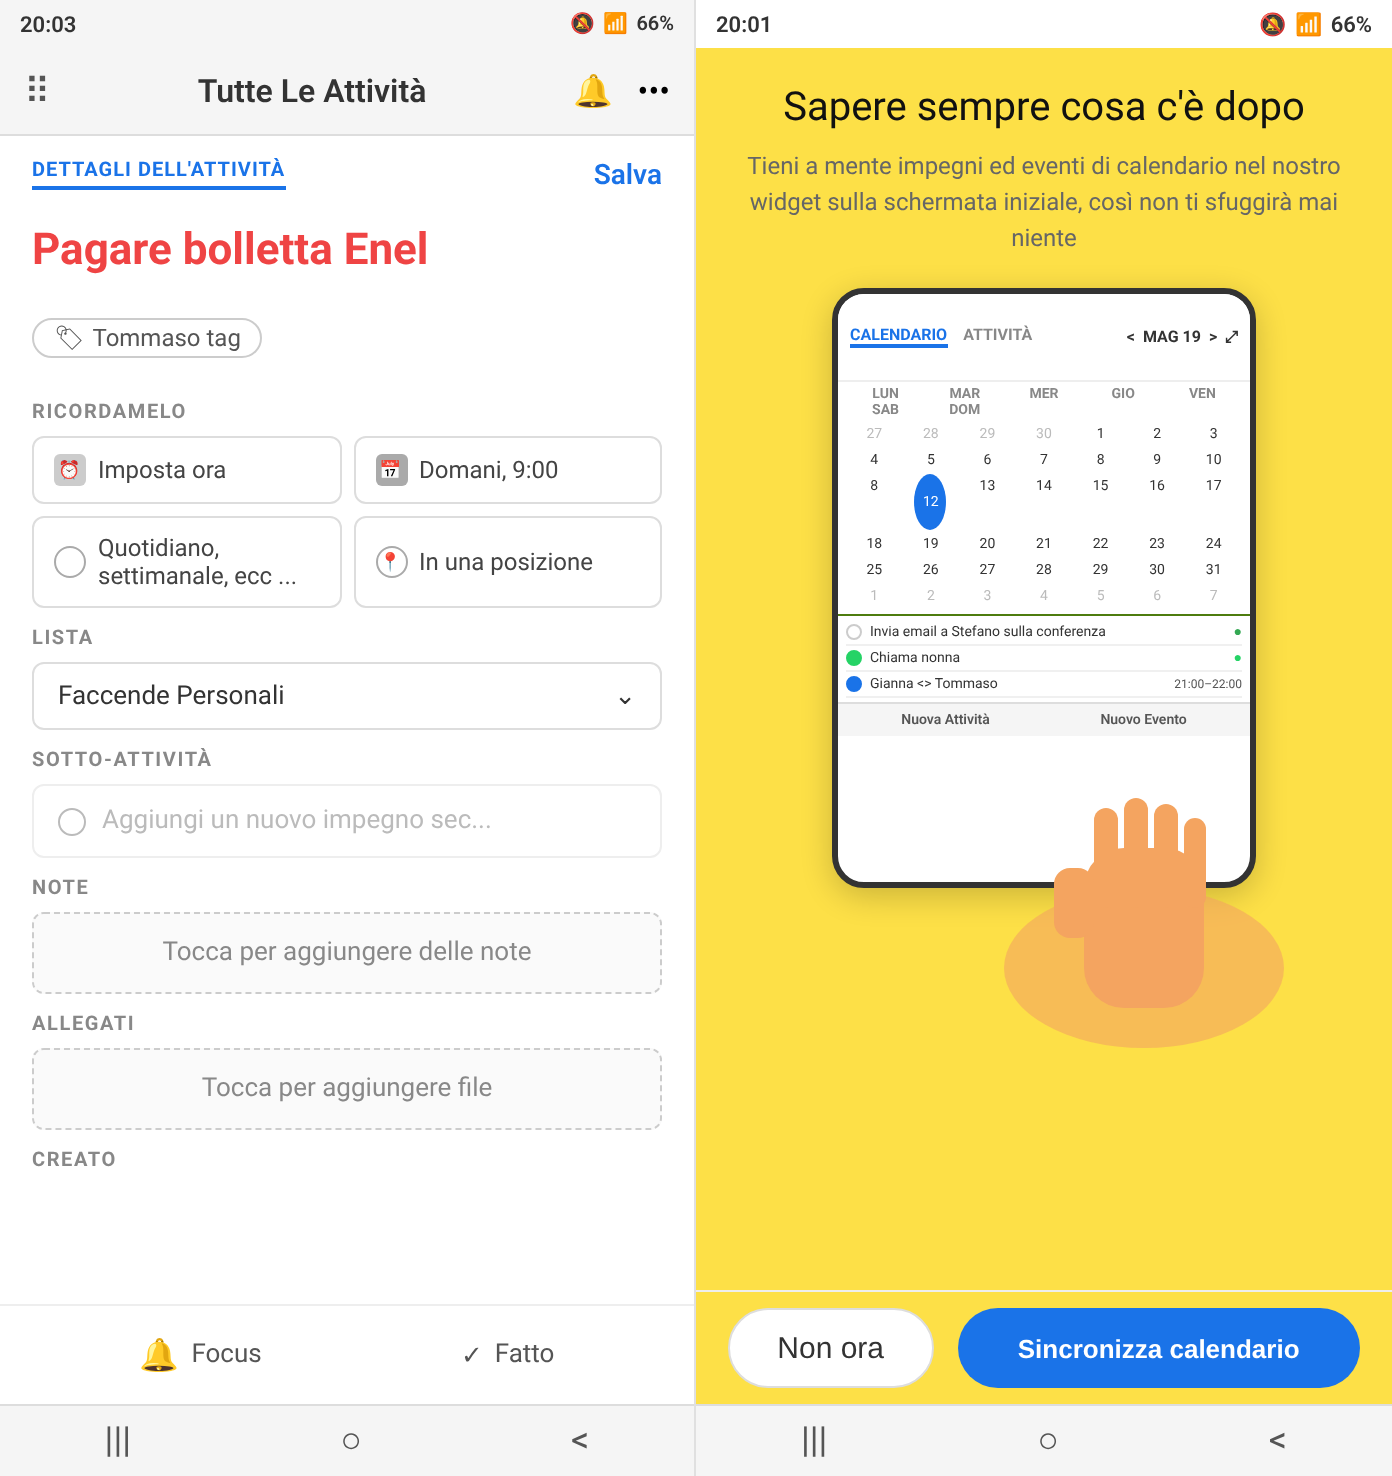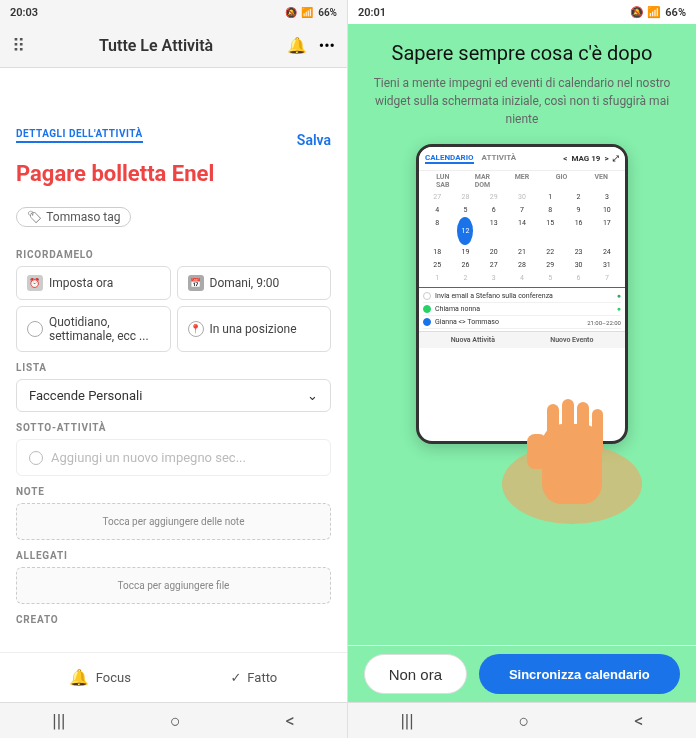--- a/index.html
+++ b/index.html
@@ -177,21 +177,21 @@
       font-size: 13px;
       color: #bbb;
     }
 
     .notes-btn, .attachments-btn {
       width: 100%;
       border: 1px dashed #ccc;
       border-radius: 6px;
       padding: 12px;
       text-align: center;
-      font-size: 10px;
+      font-size: 13px;
       color: #888;
       cursor: pointer;
       background: #fafafa;
       margin-bottom: 10px;
     }
 
     .bottom-bar-left {
       height: 50px;
       border-top: 1px solid #eee;
       display: flex;
@@ -225,21 +225,21 @@
     .nav-bar span {
       font-size: 18px;
       color: #555;
       cursor: pointer;
     }
 
     
     .right-panel {
       width: 348px;
       height: 738px;
-      background: #86efac;
+      background: #fde047;
       display: flex;
       flex-direction: column;
     }
 
     .right-status-bar {
       background: #fff;
       height: 24px;
       display: flex;
       align-items: center;
       justify-content: space-between;
@@ -293,21 +293,21 @@
       border: 3px solid #333;
       overflow: hidden;
       box-shadow: 0 4px 16px rgba(0,0,0,0.2);
     }
 
     .calendar-header {
       background: #fff;
       display: flex;
       align-items: center;
       justify-content: space-between;
-      padding: 6px 6px;
+      padding: 16px 6px;
       border-bottom: 1px solid #eee;
     }
     .cal-tabs {
       display: flex;
       gap: 8px;
       font-size: 8px;
       font-weight: 700;
       color: #888;
     }
     .cal-tab-active {
@@ -478,21 +478,21 @@
     <span style="font-size:18px;color:#555;cursor:pointer;">⠿</span>
     <span class="app-header-title">Tutte Le Attività</span>
     <div class="header-icons">
       <span style="font-size:16px;cursor:pointer;">🔔</span>
       <span style="font-size:16px;cursor:pointer;">•••</span>
     </div>
   </div>
 
   <div class="content-area">
 
-    <div style="display:flex;justify-content:space-between;align-items:center;margin-bottom:10px;margin-top:48px;">
+    <div style="display:flex;justify-content:space-between;margin-bottom:10px;">
       <span class="section-label">DETTAGLI DELL'ATTIVITÀ</span>
       <span style="color:#1a73e8;font-size:14px;font-weight:600;cursor:pointer;">Salva</span>
     </div>
 
     <div class="task-section">
       <h1 class="task-title" contenteditable="false" style="">Pagare bolletta Enel</h1>
       <div class="tag-btn">
         <span style="margin-right:4px;">🏷</span>
         <span>Tommaso tag</span>
       </div>

